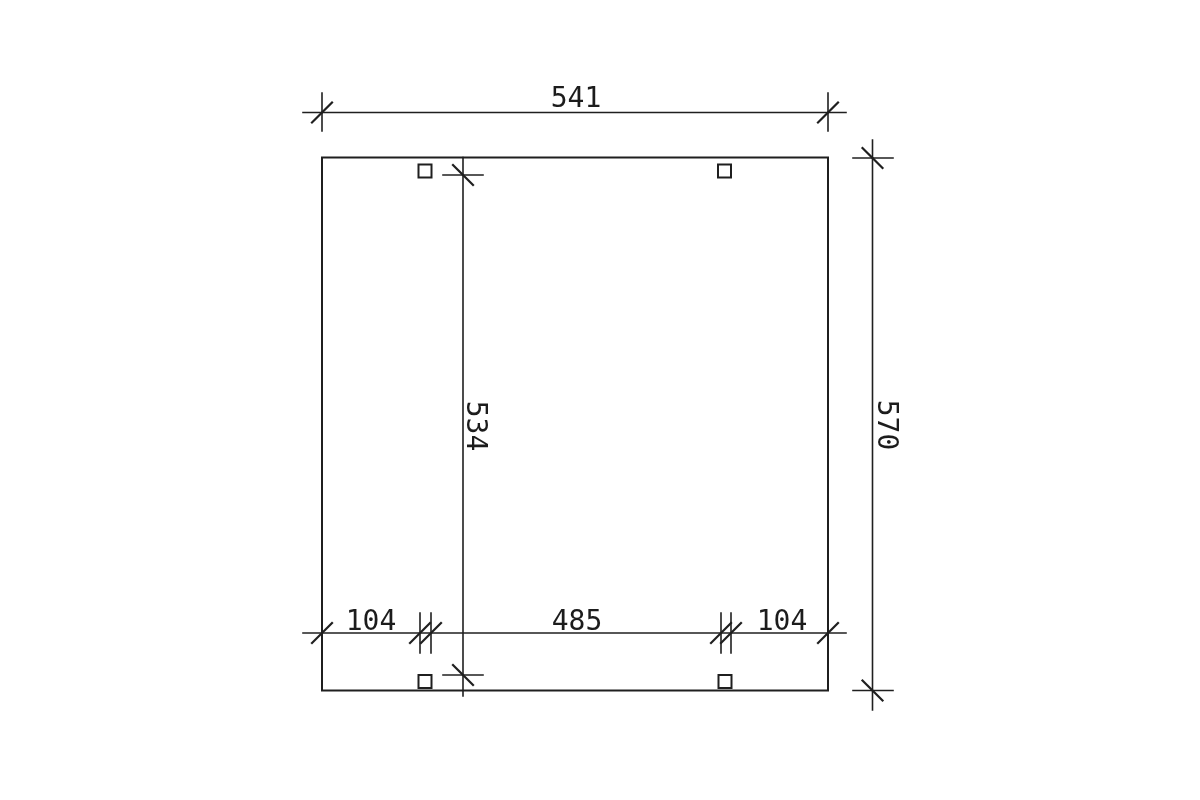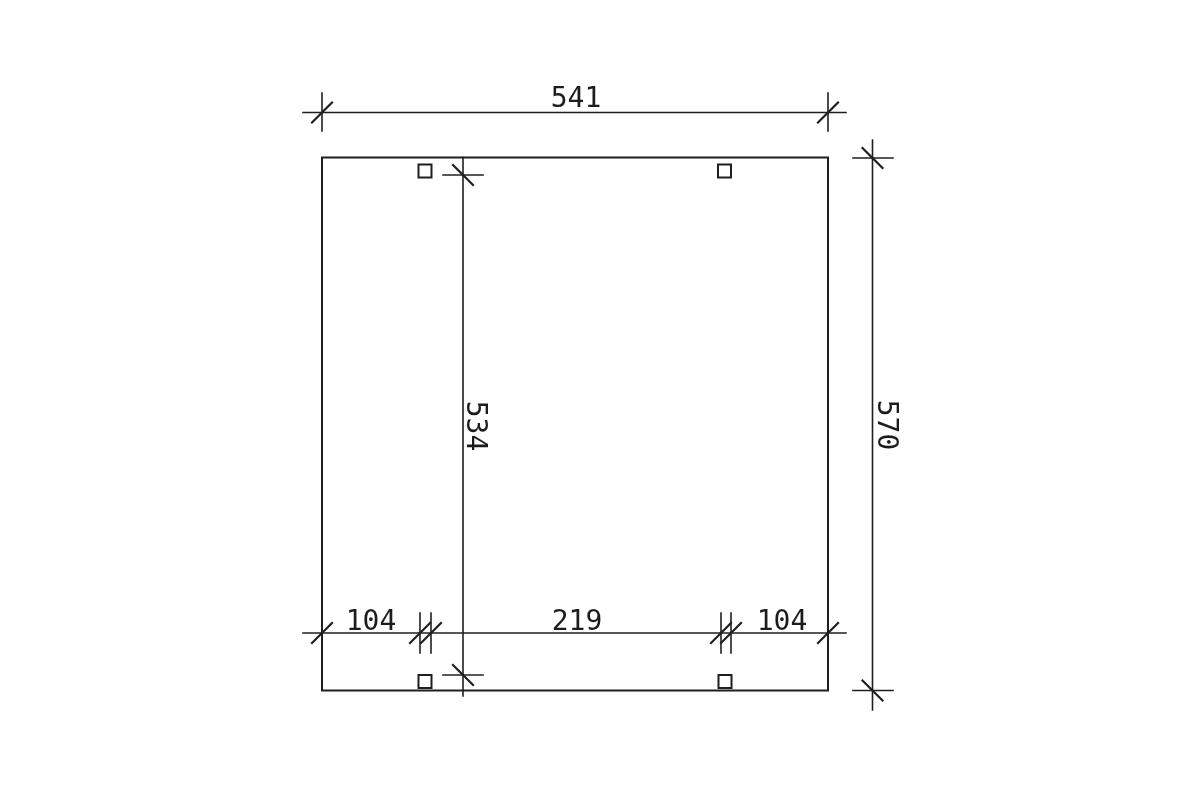--- a/index.html
+++ b/index.html
@@ -91,17 +91,17 @@
   </svg>
 
   <span class="dim-label" style="left:576px; top:98px;">541</span>
 
   <span class="dim-label vertical" style="left:887px; top:425px;">570</span>
 
   <span class="dim-label vertical" style="left:476px; top:426px;">534</span>
 
   <span class="dim-label" style="left:371px; top:621px;">104</span>
 
-  <span class="dim-label" style="left:577px; top:621px;">219</span>
+  <span class="dim-label" style="left:577px; top:621px;">485</span>
 
   <span class="dim-label" style="left:782px; top:621px;">104</span>
 
 </div>
 
 </body></html>

